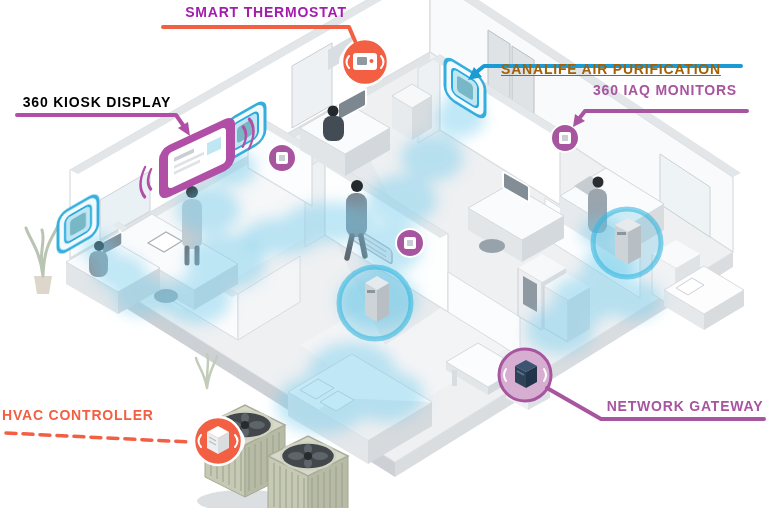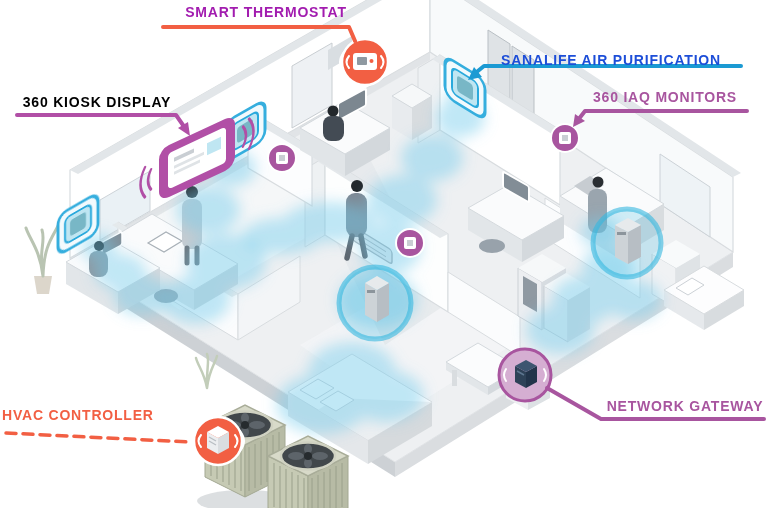--- a/index.html
+++ b/index.html
@@ -360,22 +360,22 @@
     <polygon points="573,127 585,121 575,114" fill="#a8559f" stroke="none" style="fill: rgb(168, 85, 159);"></polygon>
     <path d="M17,115 L176,115 L185,128" stroke="#b14fa6" stroke-width="4" style="stroke: rgb(177, 79, 166);"></path>
     <polygon points="190,136 178,128 188,122" fill="#b14fa6" stroke="none" style="fill: rgb(177, 79, 166);"></polygon>
     <path d="M6,433 L190,442" stroke="#f25f43" stroke-width="3.5" stroke-dasharray="10 7" style="stroke: rgb(242, 95, 67);"></path>
     <path d="M547,388 L601,419 L764,419" stroke="#a8559f" stroke-width="4" style="stroke: rgb(168, 85, 159);"></path>
   </g>
 </svg>
 
   <div class="callout center" style="left: 166px; top: 4px; width: 200px; color: #a21caf;">SMART THERMOSTAT</div>
 
-  <div class="callout center" style="left: 480px; top: 52px; width: 262px; color: #1d4ed8;">SANALIFE AIR PURIFICATION</div>
-
-  <div class="callout center" style="left: 582px; top: 89px; width: 166px; color: rgb(168, 85, 159);">360 IAQ MONITORS</div>
+  <div class="callout center" style="left: 480px; top: 61px; width: 262px; color: #a16207; text-decoration: underline;">SANALIFE AIR PURIFICATION</div>
+
+  <div class="callout center" style="left: 582px; top: 82px; width: 166px; color: rgb(168, 85, 159);">360 IAQ MONITORS</div>
 
   <div class="callout center" style="left: 16px; top: 94px; width: 162px; color: #000000;">360 KIOSK DISPLAY</div>
 
   <div class="callout" style="left: 2px; top: 407px; color: rgb(242, 95, 67);">HVAC CONTROLLER</div>
 
   <div class="callout center" style="left: 604px; top: 398px; width: 162px; color: rgb(168, 85, 159);">NETWORK GATEWAY</div>
 </div>
 
 </body></html>

